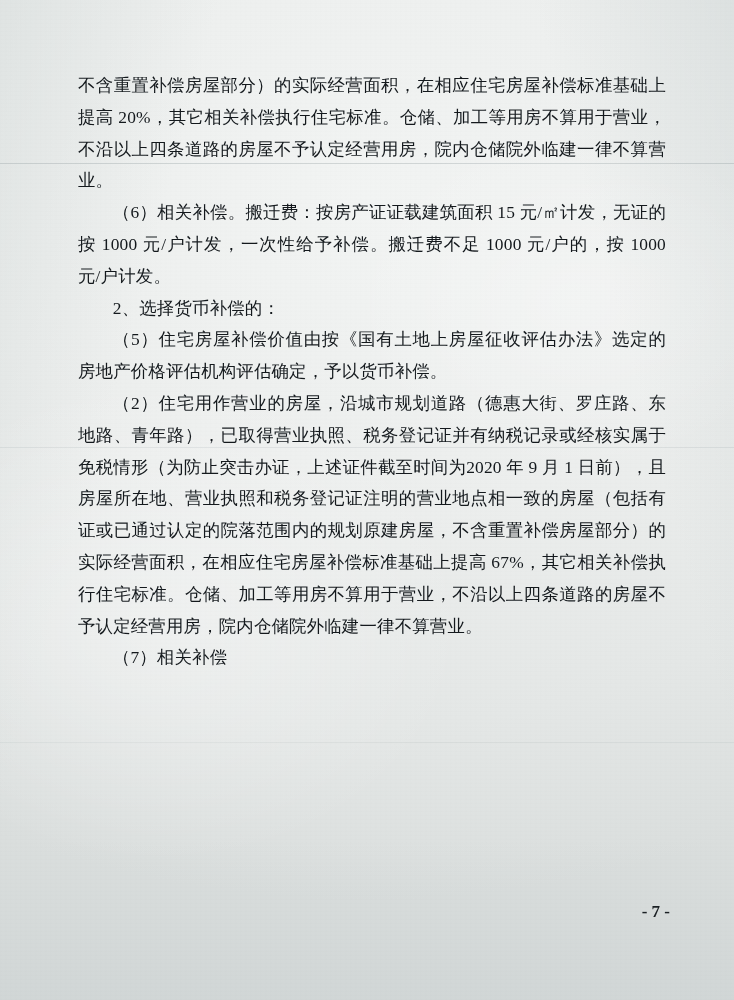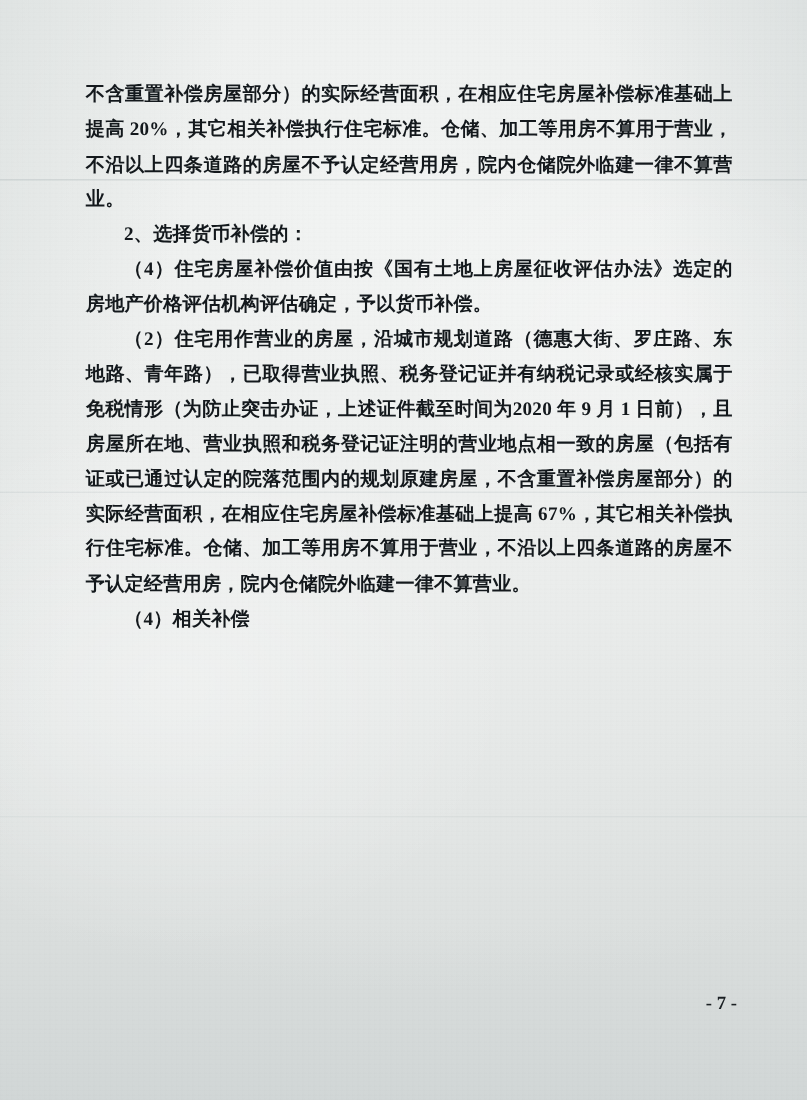--- a/index.html
+++ b/index.html
@@ -59,21 +59,21 @@
     position: absolute;
     left: 78px;
     top: 70px;
     width: 588px;
     color: #14191d;
     font-size: 17.4px;
     line-height: 31.8px;
     letter-spacing: 0.2px;
     text-align: justify;
     text-justify: inter-character;
-    font-weight: 700;
+    font-weight: 400;
     z-index: 3;
   }
 
   .para {
     margin: 0;
     text-indent: 0;
     white-space: normal;
   }
   .para.indent1 { text-indent: 2em; }
 
@@ -105,22 +105,23 @@
 <body>
 
 <div id="page">
 
   <div class="crease" style="top:163px;"></div>
   <div class="crease" style="top:447px; opacity:0.5;"></div>
   <div class="crease" style="top:742px; opacity:0.4;"></div>
 
   <div id="text-body">
     <p class="para">不含重置补偿房屋部分）的实际经营面积，在相应住宅房屋补偿标准基础上提高 20%，其它相关补偿执行住宅标准。仓储、加工等用房不算用于营业，不沿以上四条道路的房屋不予认定经营用房，院内仓储院外临建一律不算营业。</p>
+    <p class="para indent1">（6）相关补偿。搬迁费：按房产证证载建筑面积 15 元/㎡计发，无证的按 1000 元/户计发，一次性给予补偿。搬迁费不足 1000 元/户的，按 1000 元/户计发。</p>
     <p class="para indent1">2、选择货币补偿的：</p>
-    <p class="para indent1">（4）住宅房屋补偿价值由按《国有土地上房屋征收评估办法》选定的房地产价格评估机构评估确定，予以货币补偿。</p>
+    <p class="para indent1">（5）住宅房屋补偿价值由按《国有土地上房屋征收评估办法》选定的房地产价格评估机构评估确定，予以货币补偿。</p>
     <p class="para indent1">（2）住宅用作营业的房屋，沿城市规划道路（德惠大街、罗庄路、东地路、青年路），已取得营业执照、税务登记证并有纳税记录或经核实属于免税情形（为防止突击办证，上述证件截至时间为2020 年 9 月 1 日前），且房屋所在地、营业执照和税务登记证注明的营业地点相一致的房屋（包括有证或已通过认定的院落范围内的规划原建房屋，不含重置补偿房屋部分）的实际经营面积，在相应住宅房屋补偿标准基础上提高 67%，其它相关补偿执行住宅标准。仓储、加工等用房不算用于营业，不沿以上四条道路的房屋不予认定经营用房，院内仓储院外临建一律不算营业。</p>
-    <p class="para indent1">（4）相关补偿</p>
+    <p class="para indent1">（7）相关补偿</p>
   </div>
 
   <div class="page-number">- 7 -</div>
 
   <div id="grain"></div>
 </div>
 
 </body></html>

